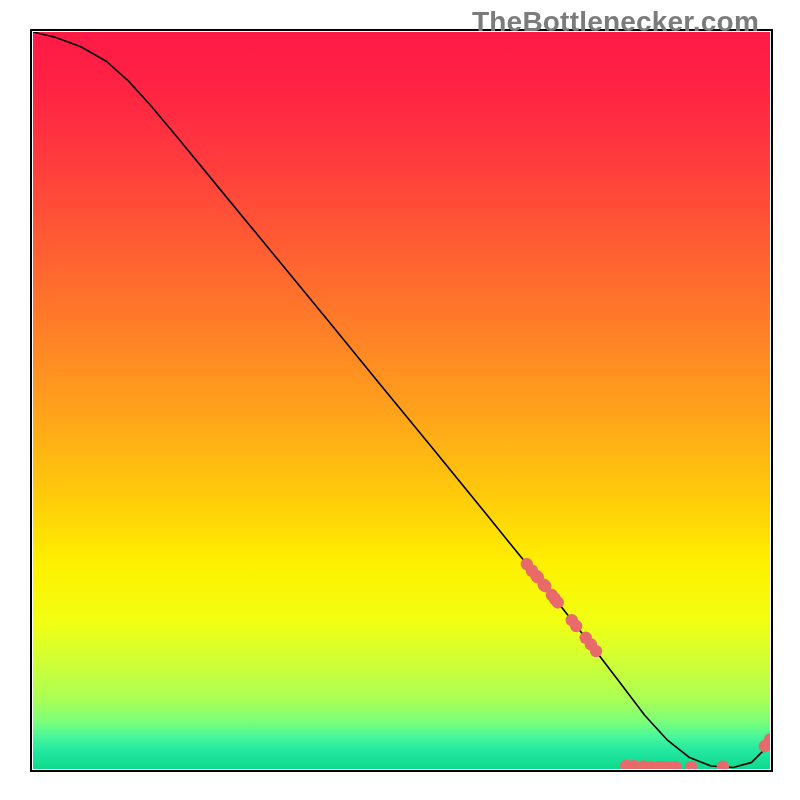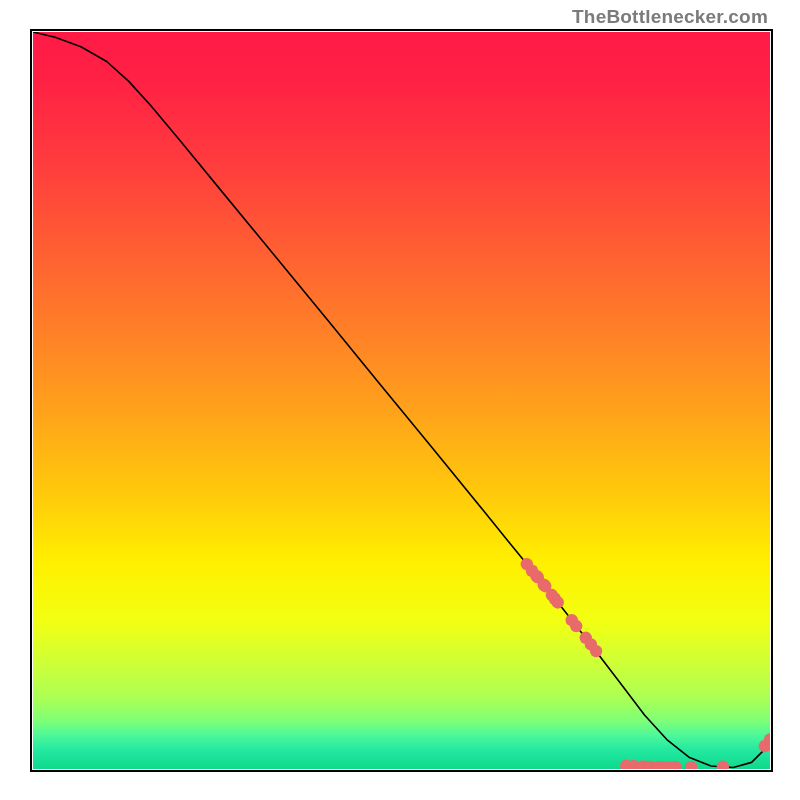--- a/index.html
+++ b/index.html
@@ -90,14 +90,14 @@
         <circle cx="689.83" cy="734.79" r="6.2" fill="#e86a6a"></circle>
         <circle cx="731.84" cy="714.15" r="6.2" fill="#e86a6a"></circle>
         <circle cx="737.00" cy="707.52" r="6.2" fill="#e86a6a"></circle>
       </svg>
   </div>
 
   <svg class="frame" width="800" height="800" style="left: 0px; top: 0px;">
       <rect x="31" y="30" width="741" height="741" fill="none" stroke="#000000" stroke-width="2"></rect>
     </svg>
 
-  <div class="watermark" style="right: 32px; top: 6px; font-size: 19px;">TheBottlenecker.com</div>
+  <div class="watermark" style="right: 41px; top: 6px; font-size: 28px;">TheBottlenecker.com</div>
 </div>
 
 </body></html>

